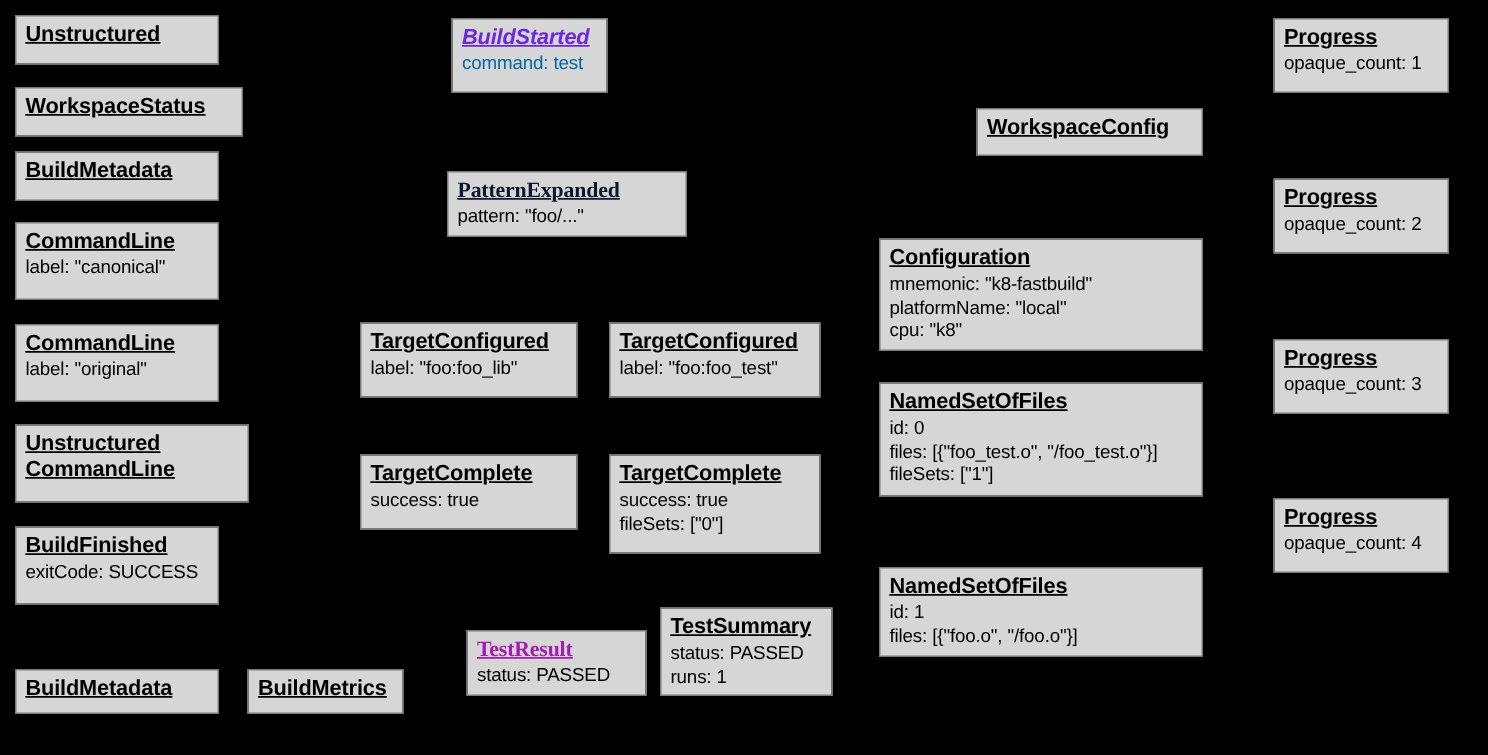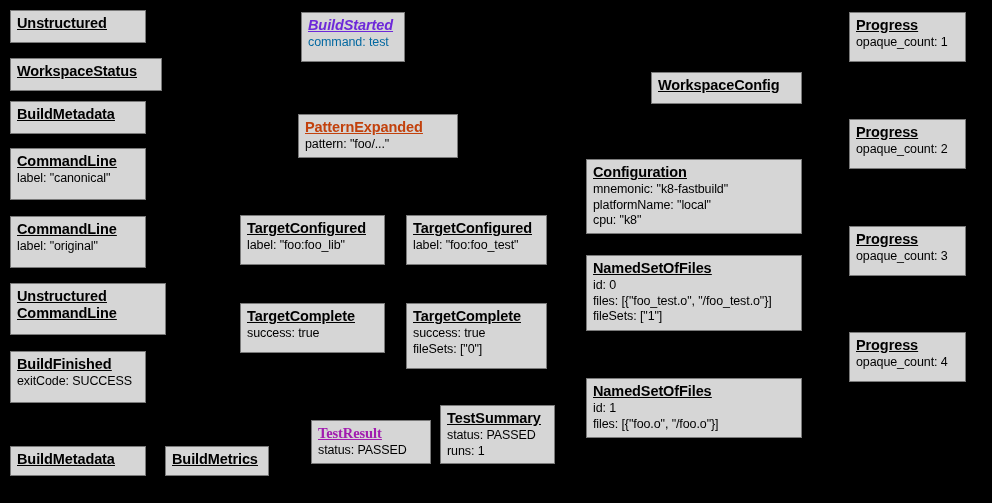--- a/index.html
+++ b/index.html
@@ -118,21 +118,21 @@
     </div>
     <div class="node" style="left: 301px; top: 12px; width: 104px; height: 50px; background: rgb(214, 214, 214); border-color: rgb(122, 122, 122);">
       <div class="node-title" style="color: #6d28d9; font-style: italic;">
         <span class="tline">BuildStarted</span>
       </div>
       <div class="node-fields">
         <div class="node-field" style="color: #0369a1;">command: test</div>
       </div>
     </div>
     <div class="node" style="left: 298px; top: 114px; width: 160px; height: 44px; background: rgb(214, 214, 214); border-color: rgb(122, 122, 122);">
-      <div class="node-title" style="color: #c2410c;">
+      <div class="node-title" style="color: #0f172a; font-family: Liberation Serif, serif;">
         <span class="tline">PatternExpanded</span>
       </div>
       <div class="node-fields">
         <div class="node-field" style="color: rgb(0, 0, 0);">pattern: "foo/..."</div>
       </div>
     </div>
     <div class="node" style="left: 240px; top: 215px; width: 145px; height: 50px; background: rgb(214, 214, 214); border-color: rgb(122, 122, 122);">
       <div class="node-title" style="color: rgb(0, 0, 0);">
         <span class="tline">TargetConfigured</span>
       </div>

